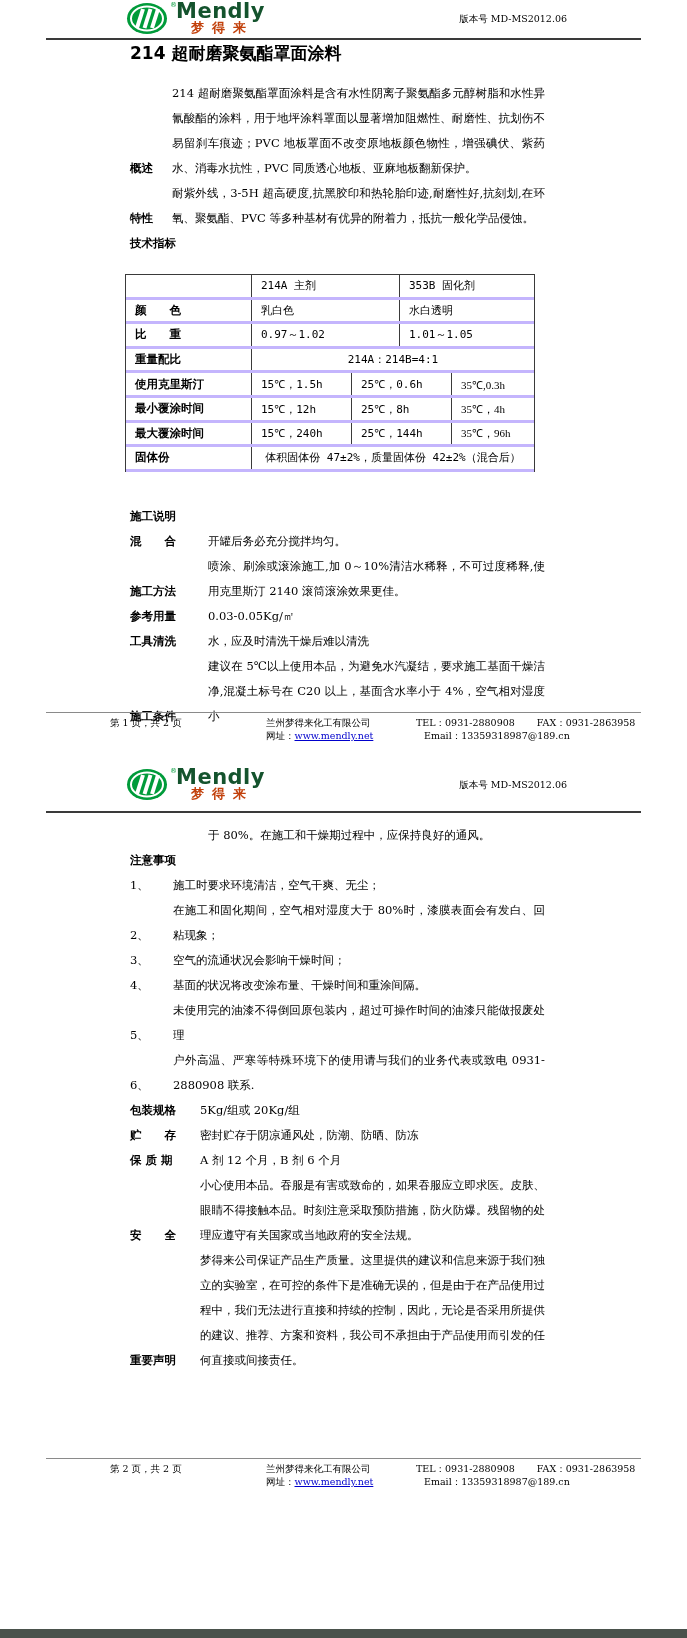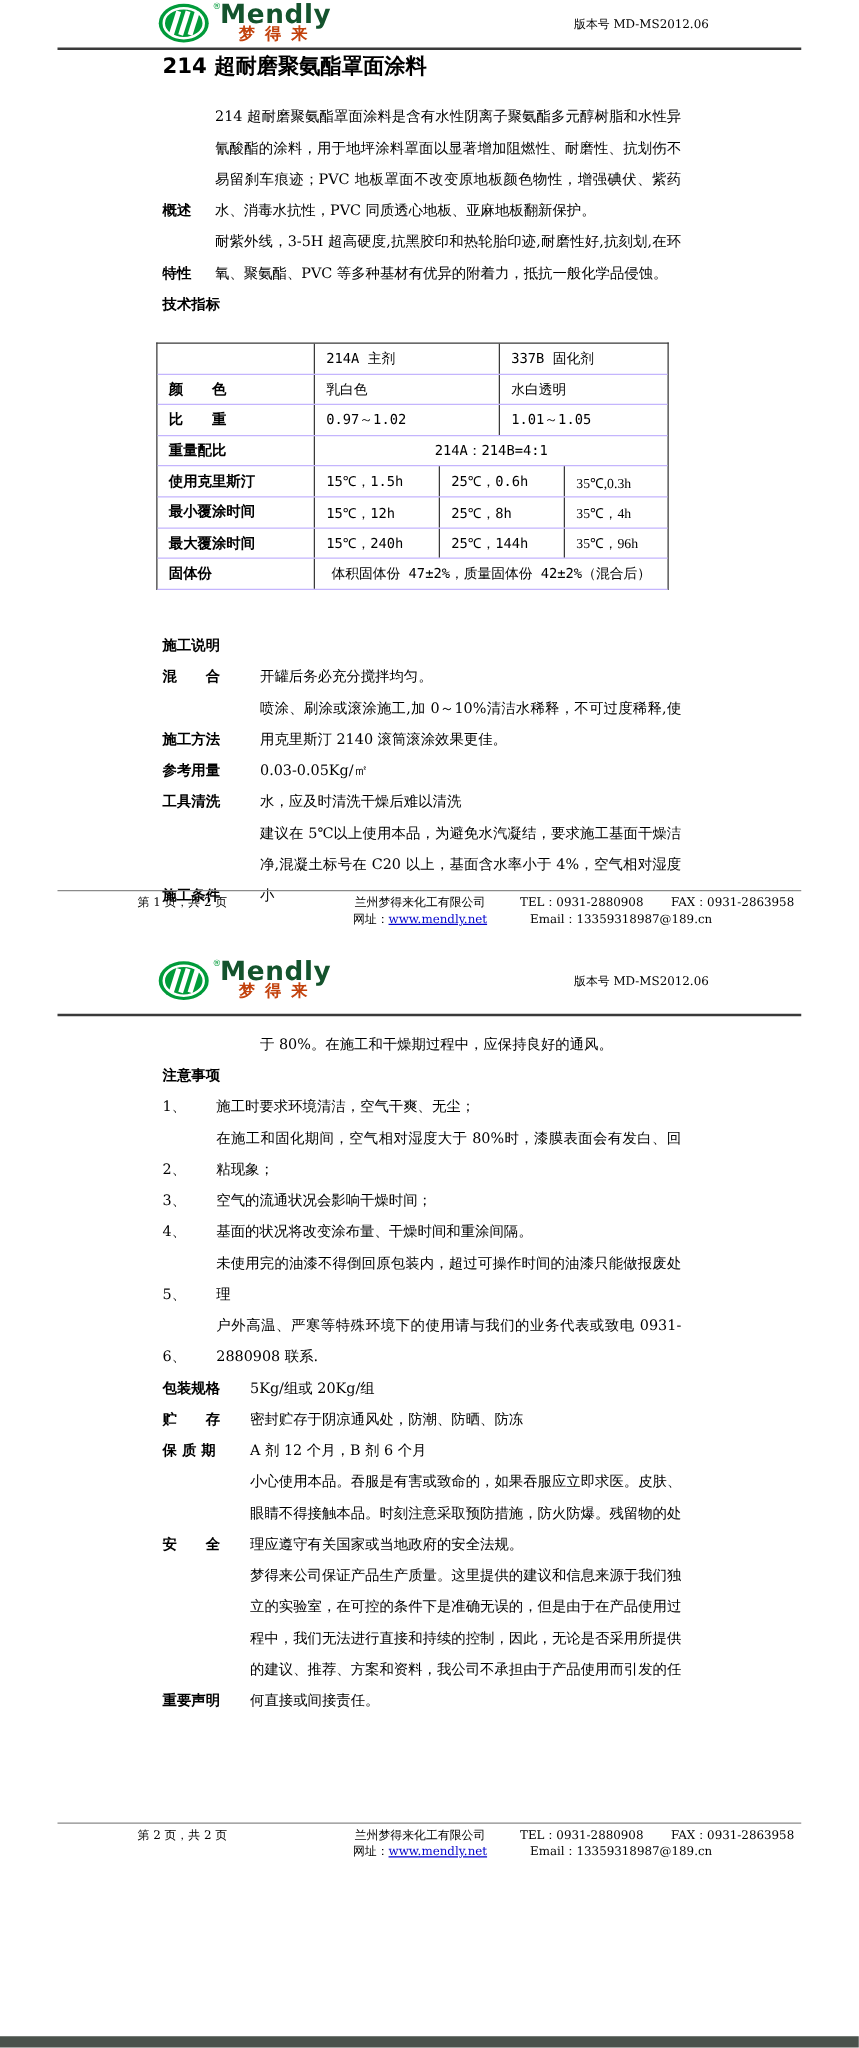--- a/index.html
+++ b/index.html
@@ -42,42 +42,42 @@
   .bodytxt{flex:1;text-align:justify;}
   .heading{font-family:"DejaVu Sans","Liberation Sans",sans-serif;font-weight:bold;
            line-height:25px;}
   .sp18{height:18px;}
   .sp32{height:32px;}
   .sp10{height:10px;}
 
   
   .tbl{margin:0 0 0 125px;width:410px;border:1px solid #3a3a3a;border-bottom:none;
        font-size:11.5px;box-sizing:border-box;}
-  .trow{display:flex;border-bottom:1px solid #c4b5fd;height:24.6px;box-sizing:border-box;
+  .trow{display:flex;border-bottom:3px solid #c4b5fd;height:24.6px;box-sizing:border-box;
         align-items:stretch;}
   .tc{display:flex;align-items:center;padding-left:9px;box-sizing:border-box;
       border-left:1px solid #3a3a3a;overflow:hidden;white-space:nowrap;
       font-family:"DejaVu Sans Mono","Liberation Mono",monospace;font-size:11px;}
   .tc:first-child{border-left:none;}
   .tc.tlabel{width:125px;font-family:"DejaVu Sans","Liberation Sans",sans-serif;
              font-weight:bold;font-size:11.5px;}
   .tc.c2a{width:148px;}
   .tc.c2b{flex:1;}
   .tc.c3a{width:100px;}
   .tc.c3b{width:100px;}
   .tc.c3c{flex:1;font-family:Liberation Serif, serif;}
   .tc.span{flex:1;justify-content:center;padding-left:0;}
 
   
   .pfooter{position:absolute;left:46px;right:46px;border-top:1px solid #8a8a8a;
            padding-top:3px;display:flex;font-size:9.5px;line-height:13px;}
   #page1 .pfooter{bottom:16px;}
   #page2 .pfooter{top:700px;}
   .f-left{margin-left:64px;width:100px;white-space:nowrap;}
-  .f-mid{margin-left:56px;width:140px;text-align:center;}
+  .f-mid{margin-left:56px;width:140px;}
   .f-right{margin-left:10px;white-space:nowrap;}
   .f-right .gap{display:inline-block;width:22px;}
   .f-right .em{padding-left:8px;}
   .link{color:#0000cc;text-decoration:underline;cursor:pointer;}
 
   .bottom-bar{position:absolute;left:0;right:0;bottom:0;height:9px;background:#4a524c;}
 </style>
 </head>
 <body>
 
@@ -115,21 +115,21 @@
     </div>
     <div class="heading">技术指标</div>
   </div>
 
   <div class="sp18"></div>
 
   <div class="tbl">
     <div class="trow">
       <div class="tc tlabel"></div>
       <div class="tc c2a">214A 主剂</div>
-      <div class="tc c2b">337B 固化剂</div>
+      <div class="tc c2b">353B 固化剂</div>
     </div>
     <div class="trow">
       <div class="tc tlabel">颜　　色</div>
       <div class="tc c2a">乳白色</div>
       <div class="tc c2b">水白透明</div>
     </div>
     <div class="trow">
       <div class="tc tlabel">比　　重</div>
       <div class="tc c2a">0.97～1.02</div>
       <div class="tc c2b">1.01～1.05</div>

